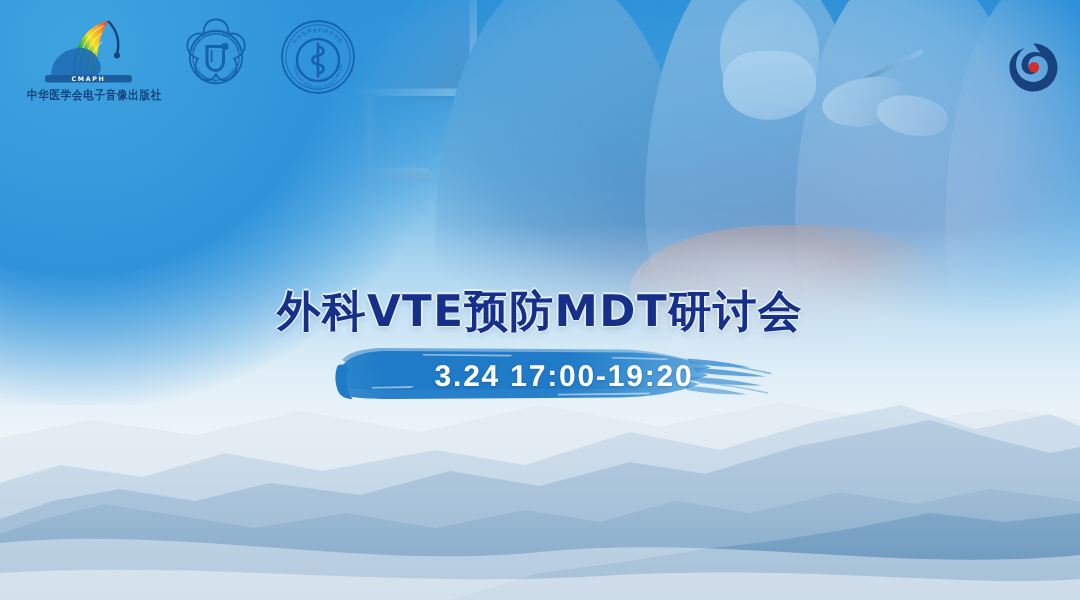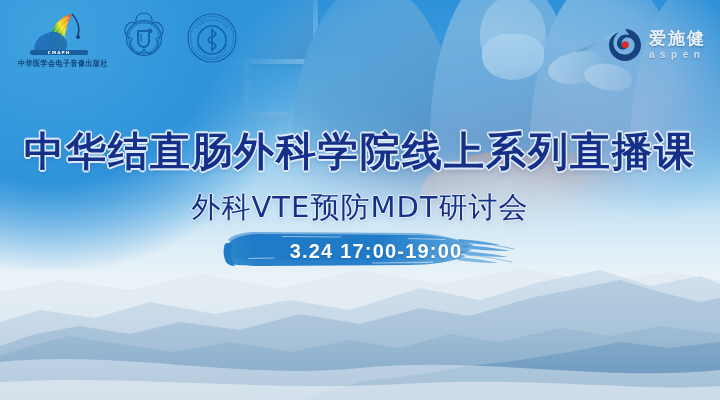--- a/index.html
+++ b/index.html
@@ -183,21 +183,21 @@
     font-family:"DejaVu Sans","Liberation Sans",sans-serif;
     text-shadow:
        1.6px 0 0 #dcebf7, -1.6px 0 0 #dcebf7,
        0 1.6px 0 #dcebf7, 0 -1.6px 0 #dcebf7,
        1.2px 1.2px 0 #dcebf7, -1.2px 1.2px 0 #dcebf7,
        1.2px -1.2px 0 #dcebf7, -1.2px -1.2px 0 #dcebf7,
        0 3px 5px rgba(20,50,120,.18);
   }
   .title-sub {
     position:absolute; left:50%; top:188px; transform:translateX(-50%);
-    font-size:29px; font-weight:400; letter-spacing:1px; white-space:nowrap;
+    font-size:29px; font-weight:700; letter-spacing:1px; white-space:nowrap;
     color:#16308a;
     font-family:"DejaVu Sans","Liberation Sans",sans-serif;
     text-shadow:
        1.2px 0 0 #e3eff8, -1.2px 0 0 #e3eff8,
        0 1.2px 0 #e3eff8, 0 -1.2px 0 #e3eff8,
        0 2px 4px rgba(20,50,120,.14);
   }
 
   
   .brush-wrap {
@@ -373,28 +373,23 @@
       <svg viewBox="0 0 34 34" width="34" height="34">
         <path d="M17,1 C25.8,1 33,8.2 33,17 C33,25.8 25.8,33 17,33 C8.2,33 1,25.8 1,17
                  C1,10.5 5.2,5.5 11,4.2 C7.6,6.6 5.4,10.6 5.4,15 C5.4,21.6 10.4,26.6 17,26.6
                  C22.4,26.6 26.6,22.4 26.6,17 C26.6,12.6 23.4,9.4 19.4,9.4
                  C16.2,9.4 13.6,12 13.6,15.2 C13.6,17.6 15.4,19.4 17.6,19.4
                  C18.9,19.4 20,18.5 20.3,17.3 C19.6,19.8 17.5,21.6 15,21.6
                  C11.6,21.6 9,18.8 9,15.4 C9,10.6 13,6.6 17.8,6.6 C24,6.6 29,11.6 29,17.8" fill="#17427e"></path>
         <circle cx="17.3" cy="16.8" r="3.5" fill="#d82c2c"></circle>
       </svg>
     </div>
-    <div class="aspen-text">
-      <span class="aspen-cn">爱施健</span>
-      <span class="aspen-en">aspen</span>
-    </div>
   </div>
 
 
-  <div class="title-main">中华结直肠外科学院线上系列直播课</div>
   <div class="title-sub">外科VTE预防MDT研讨会</div>
 
   <div class="brush-wrap">
     <svg viewBox="0 0 300 50" preserveAspectRatio="none">
       <defs>
         <linearGradient id="bg1" x1="0" y1="0" x2="1" y2="0">
           <stop offset="0%" stop-color="#2d86cc"></stop>
           <stop offset="12%" stop-color="#1f7ac7"></stop>
           <stop offset="62%" stop-color="#1f7ac7"></stop>
           <stop offset="80%" stop-color="#3a8fd2"></stop>
@@ -422,16 +417,16 @@
         <path d="M244,29 C260,30 276,33 290,36" stroke="#5aa3db" stroke-width="1" fill="none" opacity=".55"></path>
       </g>
 
       <g fill="#eaf3fa" opacity=".55">
         <path d="M60,10 L120,10.6 L118,11.6 L60,11 Z"></path>
         <path d="M150,36.5 L212,35.6 L210,37 L150,37.6 Z"></path>
         <path d="M26,32 L54,31.4 L52,32.6 L26,33 Z"></path>
         <path d="M186,12 L224,13 L222,14 L186,13 Z"></path>
       </g>
     </svg>
-    <div class="brush-text">3.24  17:00-19:00</div>
+    <div class="brush-text">3.24  17:00-19:20</div>
   </div>
 
 </div>
 
 </body></html>

